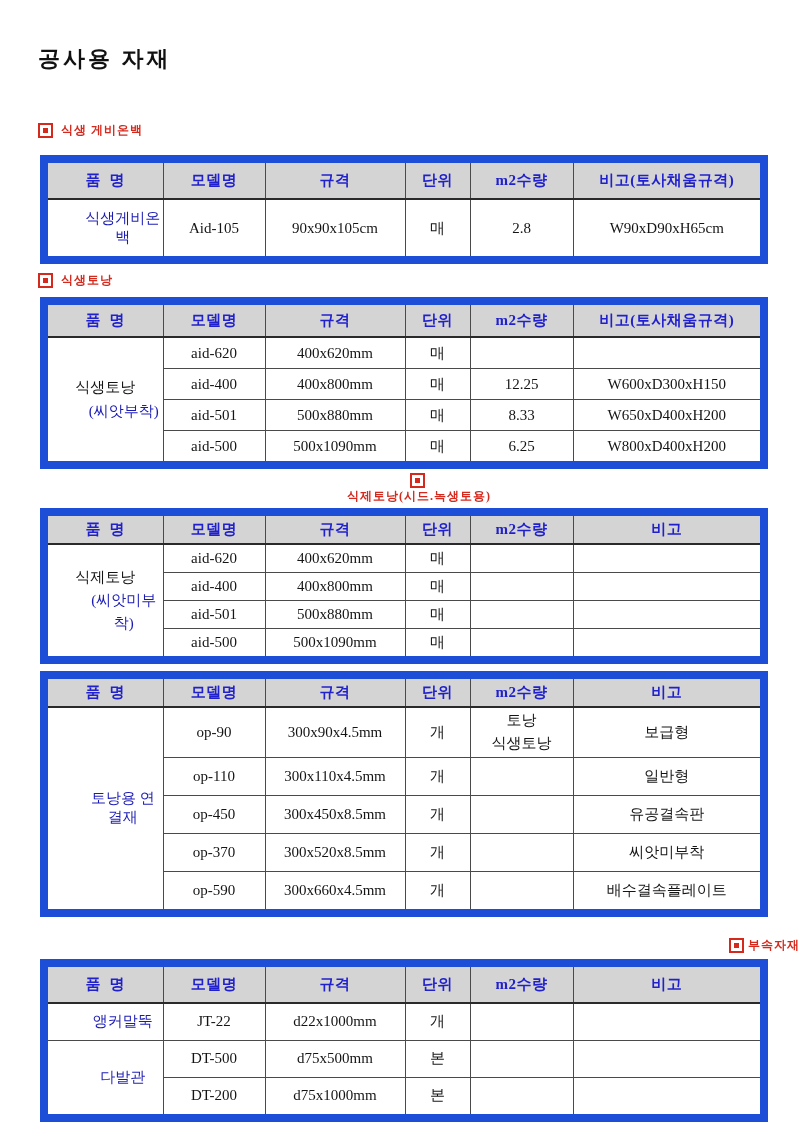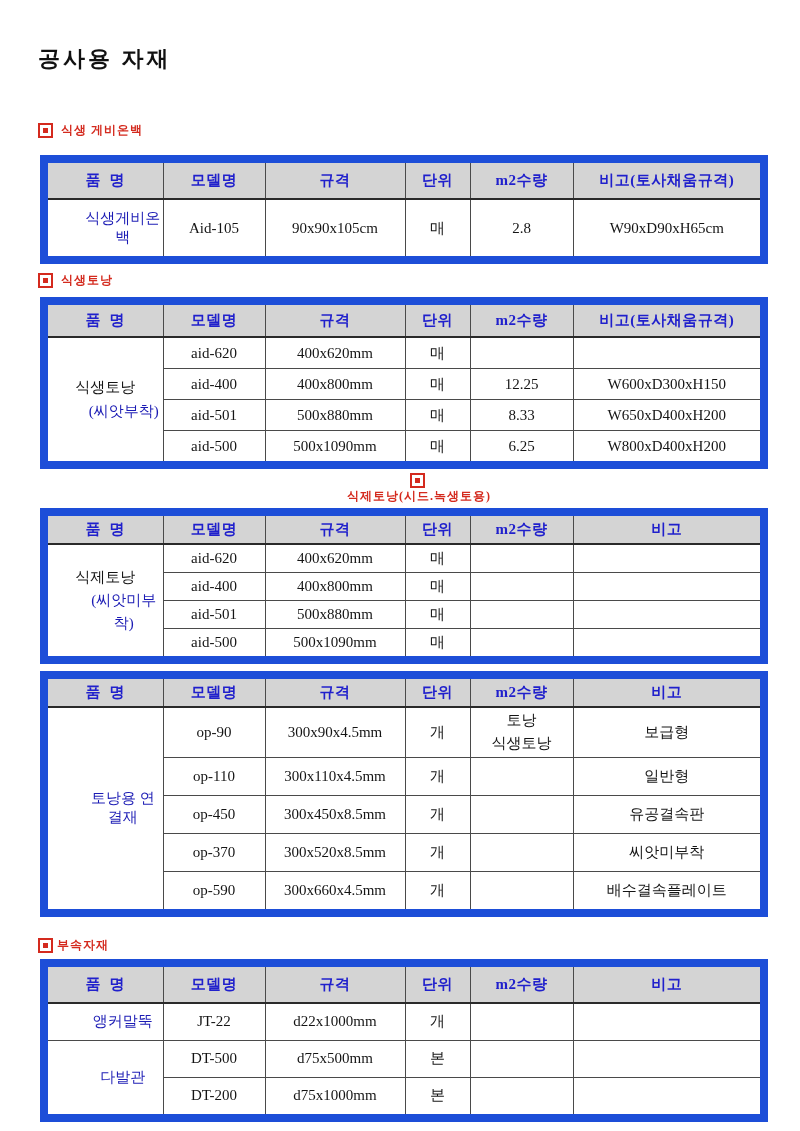--- a/index.html
+++ b/index.html
@@ -261,21 +261,21 @@
           </tr>
           <tr>
             <td>op-590</td>
             <td>300x660x4.5mm</td>
             <td>개</td>
             <td></td>
             <td>배수결속플레이트</td>
           </tr>
         </tbody>
       </table>
-      <div class="section-heading" style="margin-top: 20px;">
+      <div class="section-heading" style="margin-top: 20px; justify-content: flex-end;">
         <span class="bullet">
           <i></i>
         </span>
         <span>부속자재</span>
       </div>
       <table class="t5" style="margin-top: 5px;">
         <colgroup>
           <col style="width: 119px;">
           <col style="width: 102px;">
           <col style="width: 140px;">

